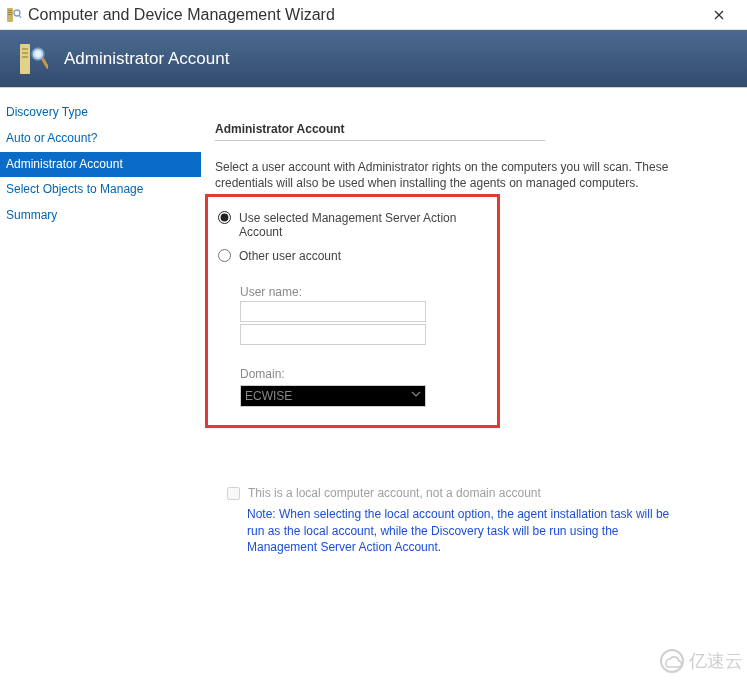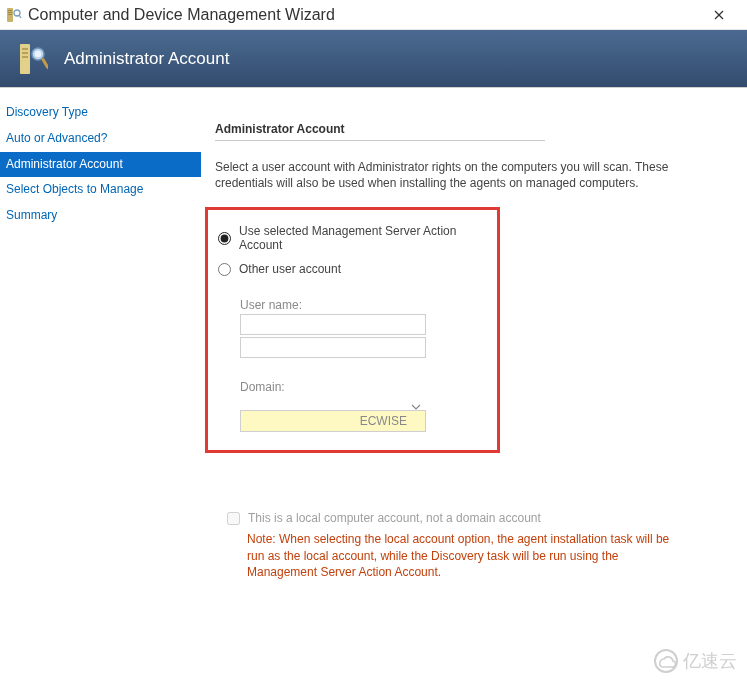--- a/index.html
+++ b/index.html
@@ -74,62 +74,61 @@
     font-weight: 700;
     color: #333;
     margin-bottom: 4px;
   }
   .section-hr {
     height: 1px;
     background: #c8c8c8;
     margin: 0 0 18px 0;
     width: 330px;
   }
-  .intro-text { font-size: 12px; color: #444; line-height: 1.35; margin-bottom: 16px; }
+  .intro-text { font-size: 12px; color: #444; line-height: 1.35; margin-bottom: 3px; }
 
   .highlight-box {
     border: 3px solid #e03a34;
     padding: 14px 12px 18px 10px;
     width: 295px;
     margin-left: -10px;
   }
-  .radio-row { display:flex; align-items:center; margin-bottom: 10px; font-size:12px; }
+  .radio-row { display:flex; margin-bottom: 10px; font-size:12px; }
   .radio-row input[type=radio]{ width:13px; height:13px; margin:0 8px 0 0; accent-color:#222; }
 
   .cred-block { padding-left: 22px; margin-top: 6px; }
   .cred-label { font-size: 12px; color:#8a8a8a; margin-top: 22px; }
   .cred-input {
     width: 186px; height: 21px;
     border: 1px solid #cfcfcf;
     background: #fff;
     padding: 2px 4px;
     font-size: 12px;
     margin-top: 2px;
   }
   .cred-input[disabled] { background:#fff; color:#888; }
   .cred-select {
     width: 186px; height: 22px;
     border: 1px solid #cfcfcf;
-    background:#fef9c3;
+    background:#000000;
     color:#888;
     font-size:12px;
     padding: 1px 18px 1px 4px;
-    margin-top:14px;
+    margin-top:2px;
     appearance: none;
     -webkit-appearance:none;
     position: relative;
-    text-align: right;
   }
   .select-wrap { position: relative; width:186px; margin-top:2px;}
   .select-wrap svg.chevron { position:absolute; right:5px; top:6px; pointer-events:none; }
 
   .chk-row { display:flex; align-items:flex-end; margin-top: 58px; }
   .chk-row input[type=checkbox]{ width:13px; height:13px; margin:0 8px 0 12px; }
   .chk-label { color:#a0a0a0; font-size:12px; }
-  .note-text { font-size:12px; color:#c2410c; margin: 6px 40px 0 32px; line-height:1.35; }
+  .note-text { font-size:12px; color:#1d4ed8; margin: 6px 40px 0 32px; line-height:1.35; }
 
   .footer {
     height: 50px;
     display:flex;
     align-items:center;
     justify-content:flex-end;
     padding-right: 12px;
     gap: 8px;
     background:#fff;
   }
@@ -146,21 +145,21 @@
     border-color:#c8c8c8;
     cursor:default;
   }
   .btn.default {
     border:2px solid #1a6fc4;
     background:linear-gradient(to bottom,#eaf4fd,#d6eaf9);
     height:22px;
     padding-left:48px;
   }
   .watermark {
-    position:absolute; right:10px; bottom:14px;
+    position:absolute; right:4px; bottom:14px;
     display:flex; align-items:center;
     color:#cfcfcf; font-size:18px; font-weight:400;
     pointer-events:none;
     font-family: "Microsoft YaHei","Segoe UI",sans-serif;
   }
   .watermark svg { margin-right:4px; }
   u.hotkey { text-decoration: underline; }
 </style>
 </head>
 <body>
@@ -192,21 +191,21 @@
     <circle cx="20" cy="12" r="6" fill="#bcd6ee" stroke="#6f94b8" stroke-width="1.5"></circle>
     <circle cx="20" cy="12" r="3.2" fill="#eaf3fb"></circle>
     <rect x="23" y="17" width="3" height="12" rx="1.5" fill="#c49a4a" transform="rotate(-30 23 17)"></rect>
   </svg>
   <div class="header-title">Administrator Account</div>
 </div>
 
 <div class="body">
   <div class="nav">
     <div class="nav-item">Discovery Type</div>
-    <div class="nav-item">Auto or Advanced?</div>
+    <div class="nav-item">Auto or Account?</div>
     <div class="nav-item selected">Administrator Account</div>
     <div class="nav-item">Select Objects to Manage</div>
     <div class="nav-item">Summary</div>
   </div>
 
   <div class="content">
     <div class="section-title">Administrator Account</div>
     <div class="section-hr"></div>
     <div class="intro-text">Select a user account with Administrator rights on the computers you will scan. These credentials will also be used when installing the agents on managed computers.</div>
 

